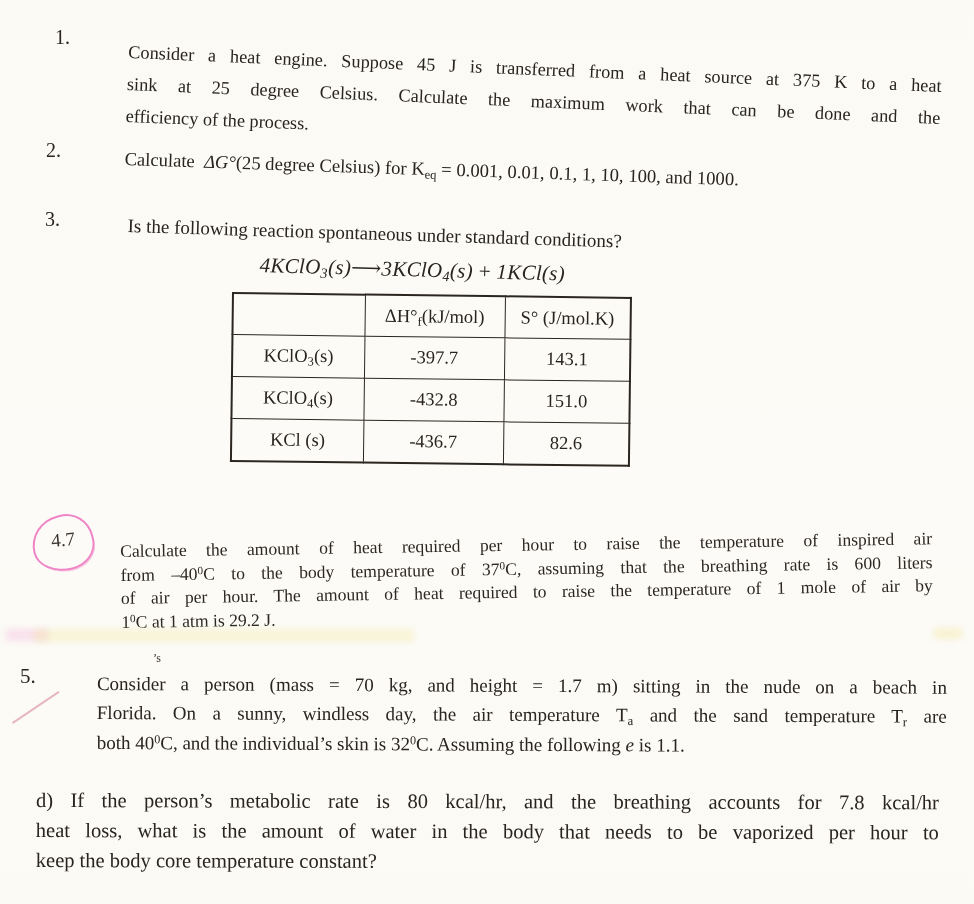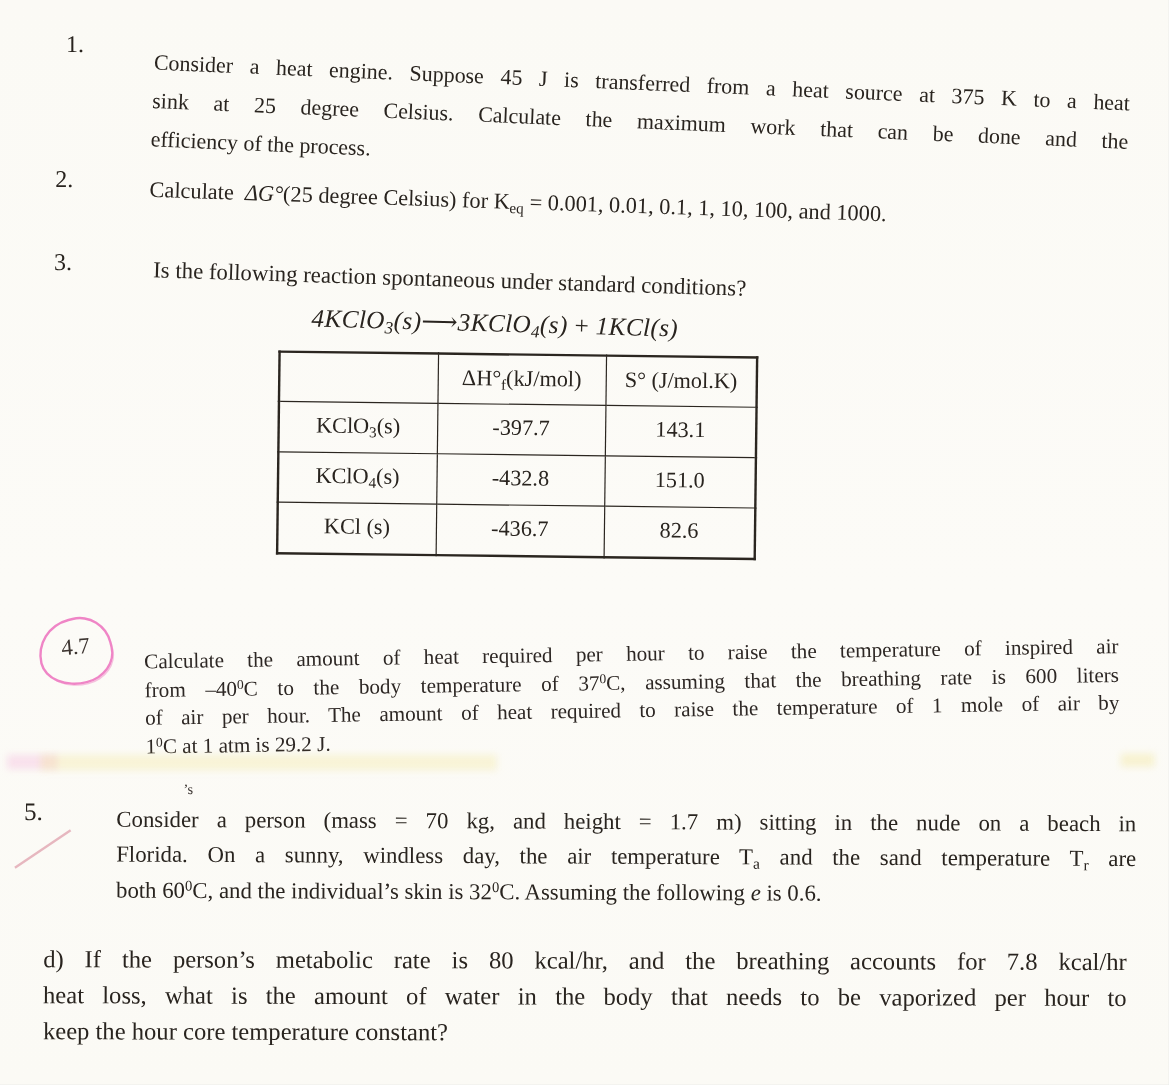--- a/index.html
+++ b/index.html
@@ -122,22 +122,22 @@
   <div class="smudge sm-pink"></div>
   <div class="smudge sm-yellow"></div>
   <div class="smudge sm-yellow2"></div>
 
   <div class="num" style="left:20px;top:664px;font-size:21px;">5.</div>
   <div class="slash5"></div>
   <div class="stray">’s</div>
   <div class="para p5">
     <span class="jline"><span>Consider a person (mass = 70 kg, and height = 1.7 m) sitting in the nude on a beach in</span></span>
     <span class="jline"><span>Florida. On a sunny, windless day, the air temperature T</span><sub>a</sub><span> and the sand temperature T</span><sub>r</sub><span> are</span></span>
-    <span class="line"><span>both 60</span><sup>0</sup><span>C, and the individual’s skin is 32</span><sup>0</sup><span>C. Assuming the following </span><span style="font-style: italic;">e</span><span> is 0.6.</span></span>
+    <span class="line"><span>both 40</span><sup>0</sup><span>C, and the individual’s skin is 32</span><sup>0</sup><span>C. Assuming the following </span><span style="font-style: italic;">e</span><span> is 1.1.</span></span>
   </div>
 
   <div class="para pd">
     <span class="jline"><span>d) If the person’s metabolic rate is 80 kcal/hr, and the breathing accounts for 7.8 kcal/hr</span></span>
     <span class="jline"><span>heat loss, what is the amount of water in the body that needs to be vaporized per hour to</span></span>
-    <span class="line"><span>keep the hour core temperature constant?</span></span>
+    <span class="line"><span>keep the body core temperature constant?</span></span>
   </div>
 
 </div>
 
 </body></html>

